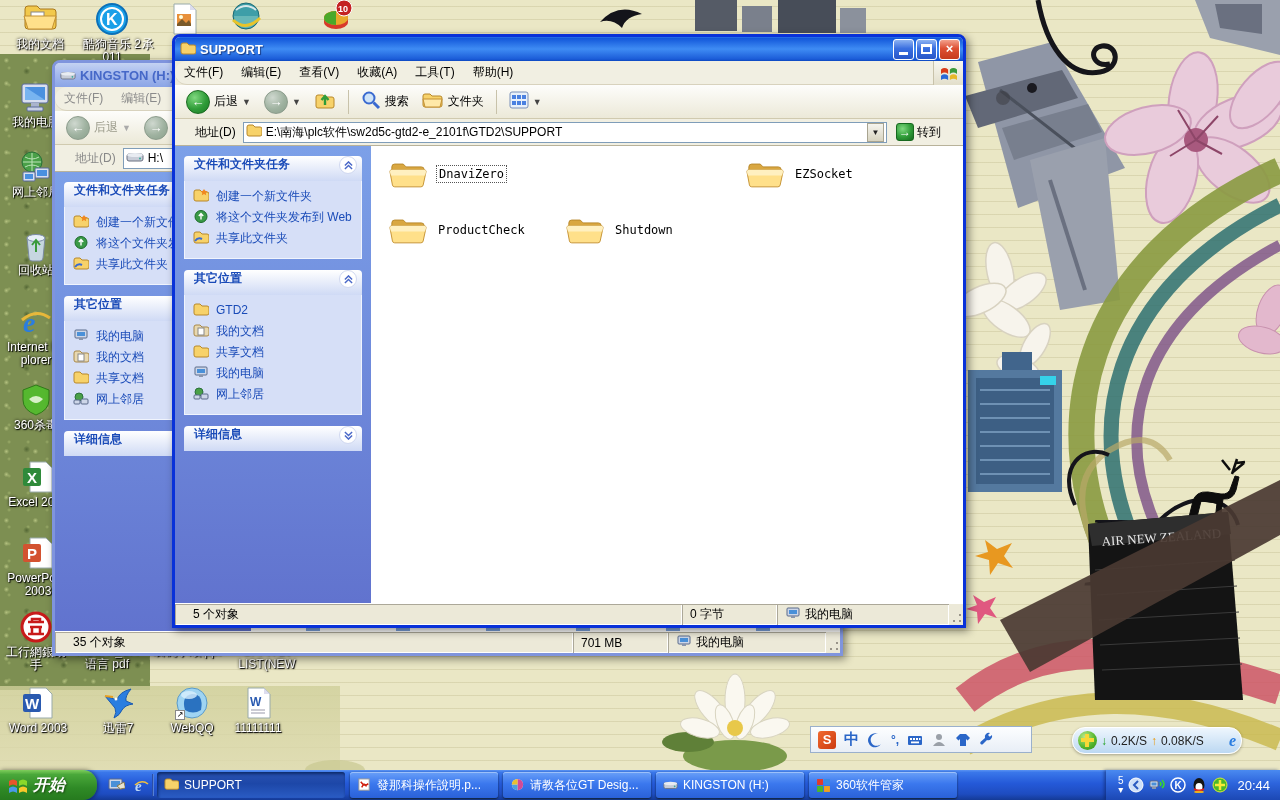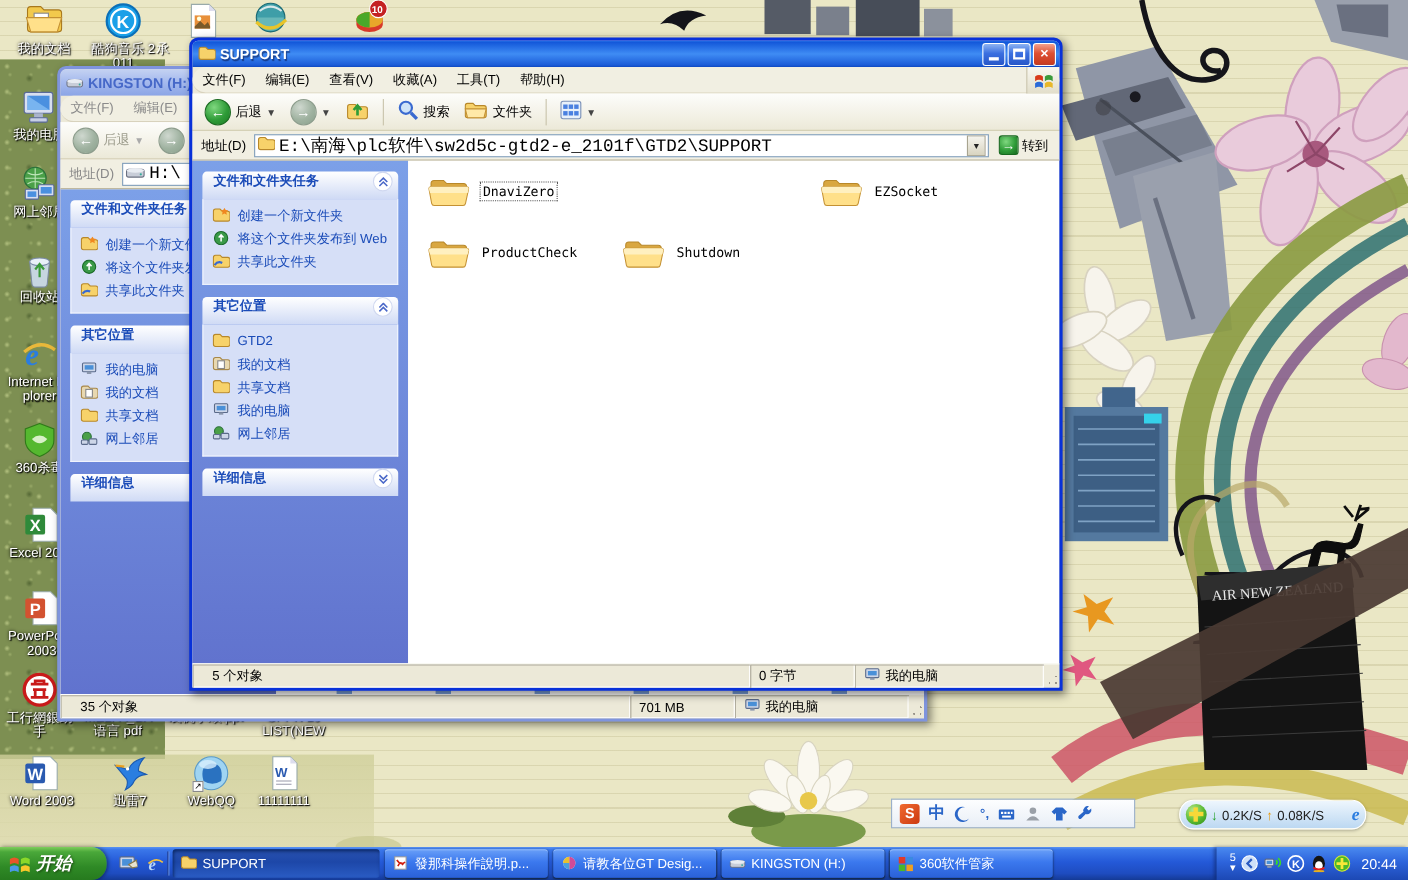--- a/index.html
+++ b/index.html
@@ -66,26 +66,26 @@
   .tbtn.disabled { color:#9a9a8a; }
   .tsep { width:1px; height:24px; background:#c8c2aa; margin:0 4px; }
   .circ { width:24px; height:24px; border-radius:50%; color:#fff; font-weight:bold;
     display:flex; align-items:center; justify-content:center; font-size:13px;
     background:radial-gradient(circle at 35% 30%,#7fd87f,#2f9c38 55%,#1a7a24); border:1px solid #1a6a20; }
   .circ.gray { background:radial-gradient(circle at 35% 30%,#cfd8cf,#9fb2a0 55%,#8aa08c); border-color:#8c9c8c; }
   .dropcaret { font-size:9px; color:#444; }
   .tbtn.disabled .dropcaret { color:#aaa; }
 
   .addressbar { height:27px; background:#f1efe2; display:flex; align-items:center;
-    padding:2px 6px; gap:5px; border-bottom:1px solid #b8b29a; }
+    padding:2px 18px; gap:5px; border-bottom:1px solid #b8b29a; }
   .addr-label { color:#000; padding:0 2px; }
   .menubar-inactive + .toolbar + .addressbar .addr-label { color:#888; }
   .addr-input { flex:1; height:21px; background:#fff; border:1px solid #7f9db9;
     display:flex; align-items:center; padding:0 2px; gap:4px; overflow:hidden; }
-  .addr-text { font-family:Liberation Mono, monospace; font-size:16px; white-space:nowrap; }
+  .addr-text { font-family:Liberation Sans, sans-serif; font-size:12px; white-space:nowrap; }
   .addr-drop { width:17px; height:19px; margin-left:auto; background:linear-gradient(180deg,#f5f4ee,#d8d4c0);
     border:1px solid #a8a490; font-size:8px; text-align:center; line-height:17px; color:#222; }
   .go-btn { display:flex; align-items:center; gap:3px; padding:0 4px; height:23px; }
   .go-ic { width:18px; height:18px; border-radius:3px; background:radial-gradient(circle at 35% 30%,#7fd87f,#2f9c38 55%,#17691f);
     color:#fff; font-weight:bold; text-align:center; line-height:17px; border:1px solid #17691f; }
 
   .winbody { display:flex; overflow:hidden; }
   .sidepanel { width:196px; background:linear-gradient(180deg,#7ca0e8,#6173ce); padding:10px 9px; overflow:hidden; flex:none; }
   .psec { margin-bottom:11px; }
   .phead { height:25px; background:linear-gradient(180deg,#ffffff,#cfdaf5); border-radius:4px 4px 0 0;

